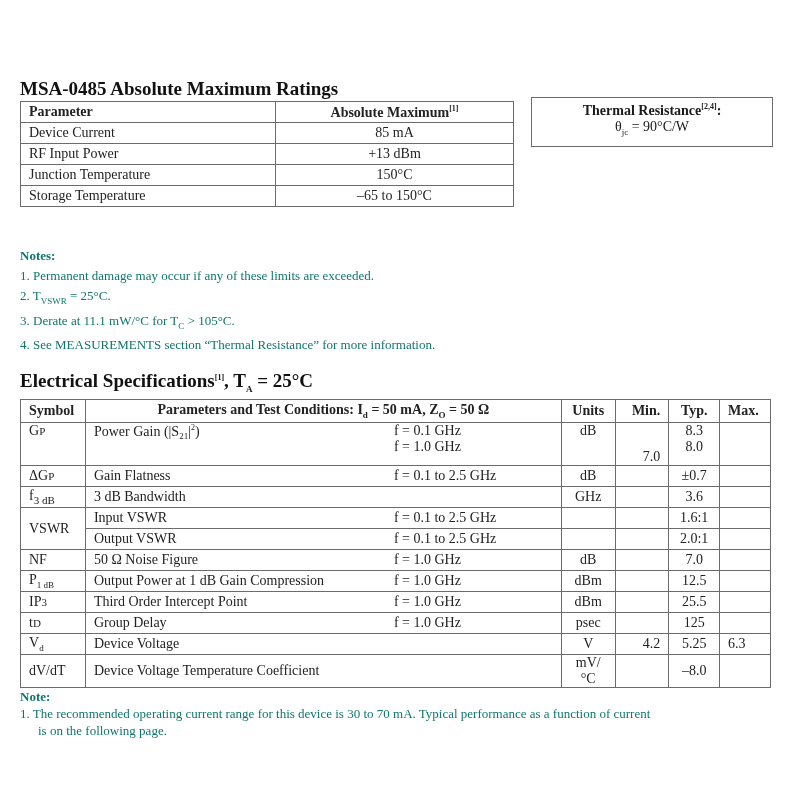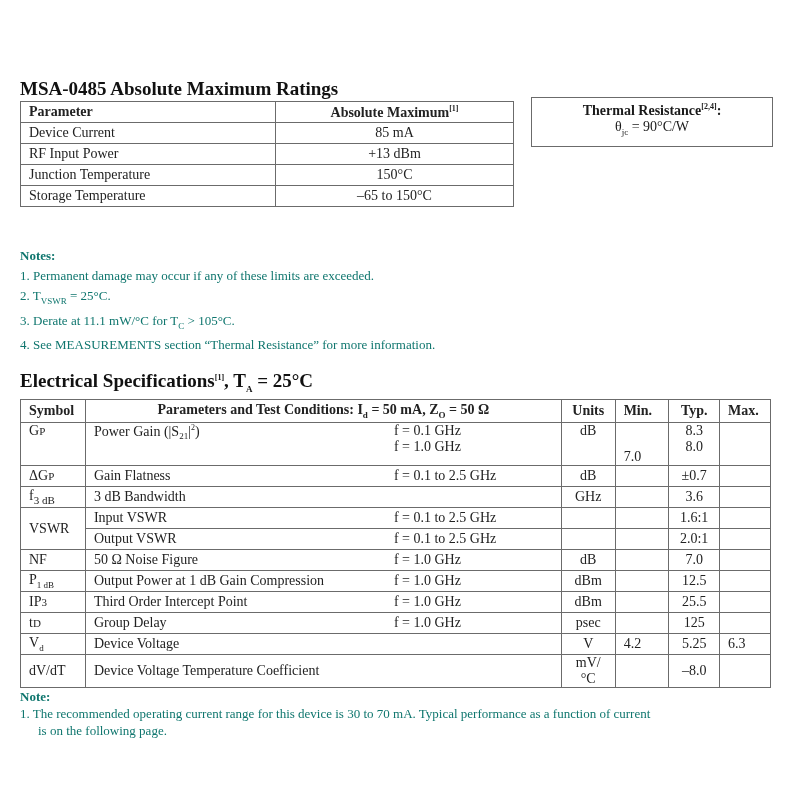--- a/index.html
+++ b/index.html
@@ -18,21 +18,21 @@
   .thermal .t1 { font-weight:bold; margin-top:4px; }
   .notes { position:absolute; left:20px; font-family:"Liberation Serif",serif; font-size:13px; color:#0f766e; line-height:20px; }
   .notes .hd { font-weight:bold; }
   .elec { left:20px; top:399px; width:751px;padding-left:19px; }
   .elec th { height:22px; }
   .elec td { height:20px; }
   .elec .sym { width:48px; text-align:left; }
   .elec .par { width:292px; border-right:none; }
   .elec .cond { width:164px; border-left:none; }
   .elec .un { width:37px; text-align:center; }
-  .elec .mn { width:37px; text-align:left; }
+  .elec .mn { width:37px; text-align:right; }
   .elec .ty { width:34px; text-align:center; }
   .elec .mx { width:34px; text-align:left; }
   .elec td.top { vertical-align:top; }
 </style>
 </head>
 <body>
 
 <div class="page">
 
   <h2 style="left:20px;top:78px;">MSA-0485 Absolute Maximum Ratings</h2>

